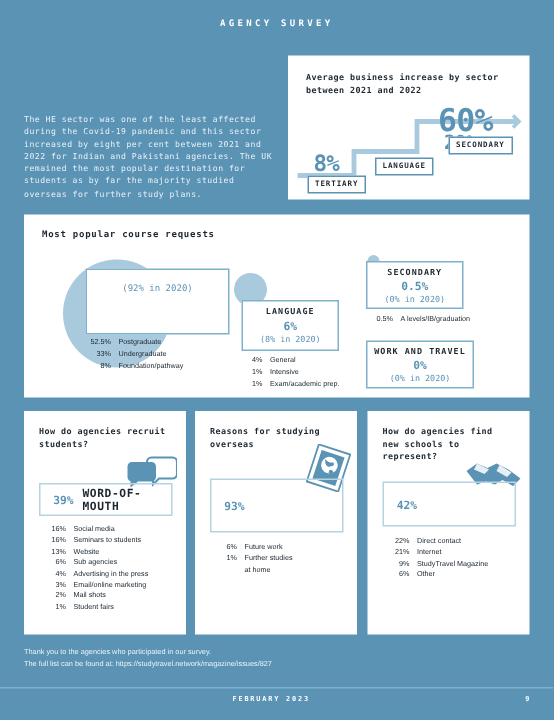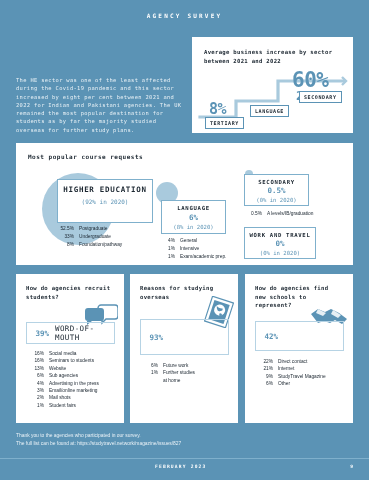--- a/index.html
+++ b/index.html
@@ -152,21 +152,21 @@
 
   .hl-box {
     position: absolute; border: 1px solid #b6d3e4;
     display: flex; align-items: center;
   }
   .hl-pct {
     color: #5b93b5; font-weight: bold; font-size: 7.5px;
     flex: 0 0 auto; text-align: right;
   }
   .hl-label {
-    color: #1b2630; font-weight: normal; font-size: 7.5px;
+    color: #1b2630; font-weight: bold; font-size: 7.5px;
     letter-spacing: 0.4px; line-height: 9.5px;
   }
 
   #hl-recruit { left: 10px; top: 48px; width: 89px; height: 22px; padding: 0 6px; }
   #hl-recruit .hl-pct { width: 16px; margin-right: 6px; }
 
   #hl-reasons { left: 10px; top: 45px; width: 89px; height: 36px; padding: 0 6px; }
   #hl-reasons .hl-pct { width: 16px; margin-right: 6px; }
 
   #hl-schools { left: 10px; top: 47px; width: 89px; height: 30px; padding: 0 6px; }
@@ -236,21 +236,20 @@
   </div>
 
   <div class="card" id="courses-card">
     <div class="section-title" id="courses-title">Most popular course requests</div>
 
     <div class="blob" id="blob-he"></div>
     <div class="blob" id="blob-lang"></div>
     <div class="blob" id="blob-sec"></div>
 
     <div class="stat-box" id="box-he">
-      <div class="sb-name">HIGHER EDUCATION</div>
       <div class="sb-prev">(92% in 2020)</div>
     </div>
     <div class="sublist" id="sub-he">
       <div class="row">
         <span class="pc">52.5%</span>
         <span class="lb">Postgraduate</span>
       </div>
       <div class="row">
         <span class="pc">33%</span>
         <span class="lb">Undergraduate</span>

